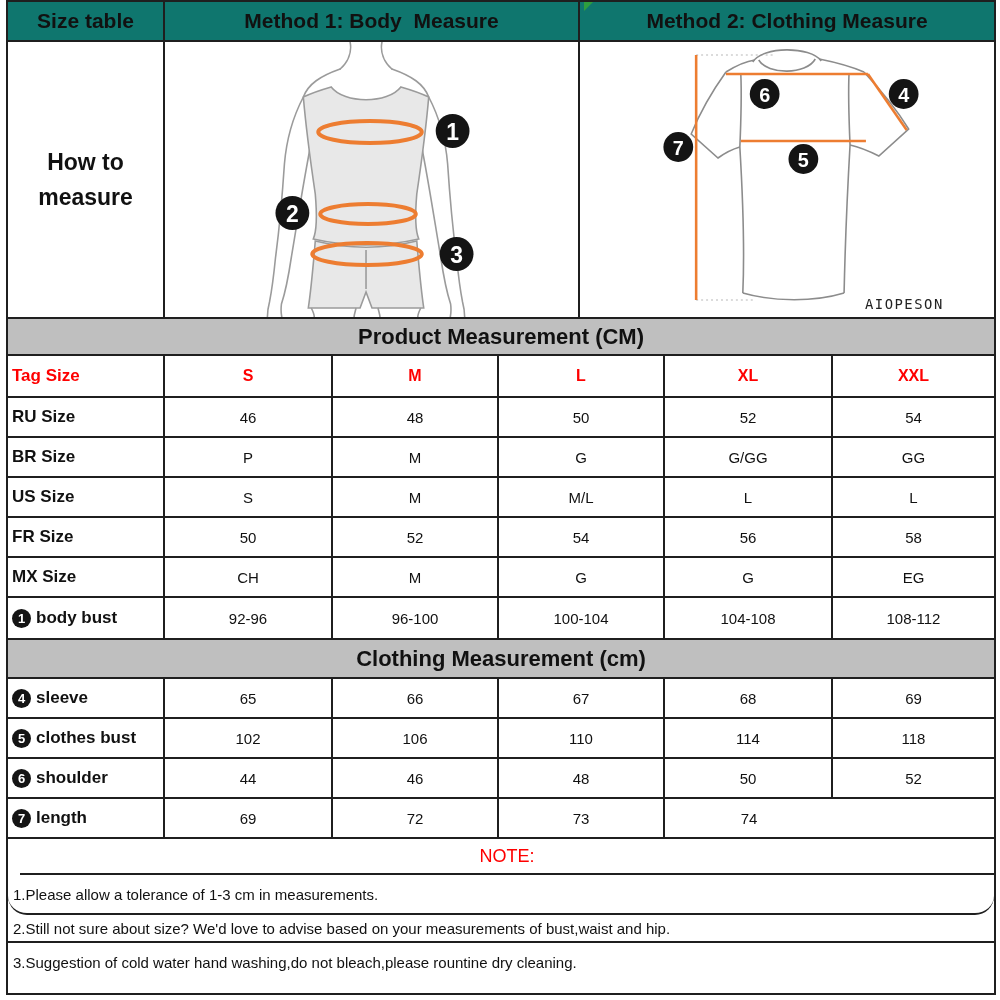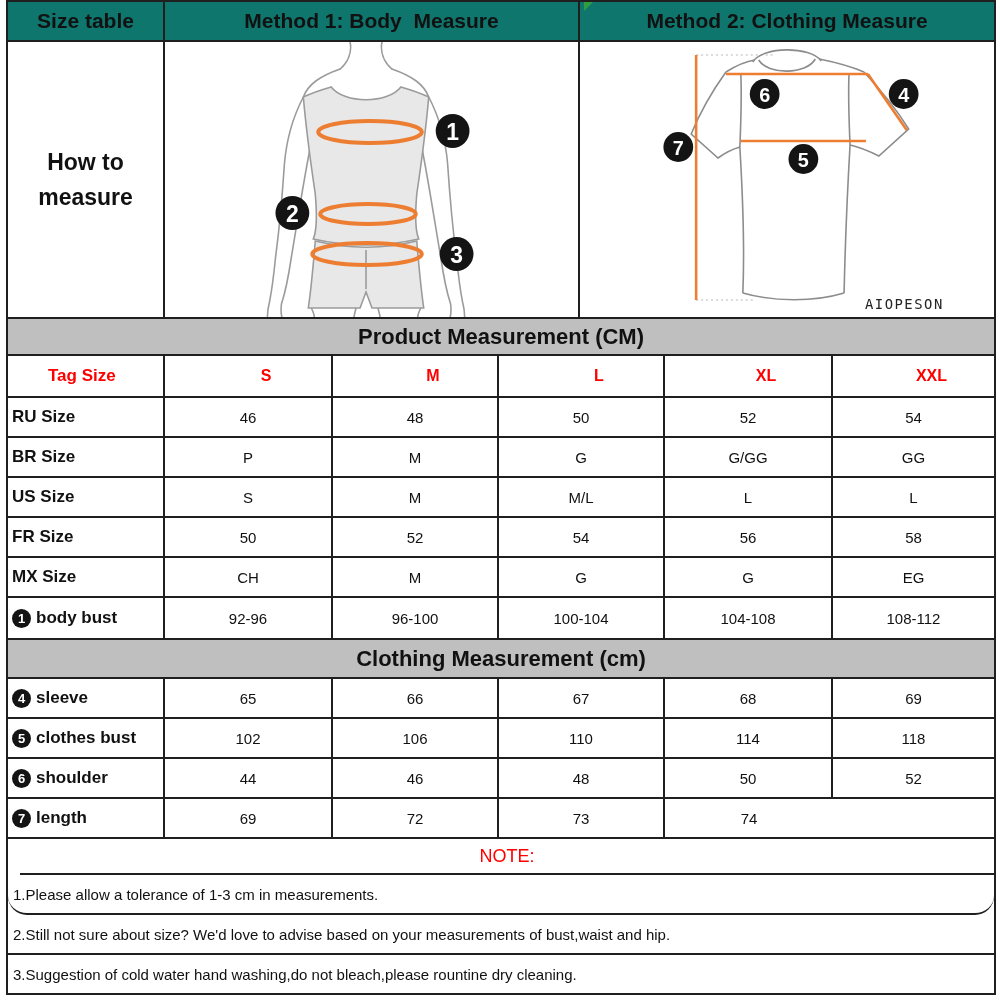--- a/index.html
+++ b/index.html
@@ -10,21 +10,21 @@
   .cols-hdr{grid-template-columns:157px 415px 1fr;}
   .cols-tbl{grid-template-columns:157px 168px 166px 166px 168px 1fr;}
   .cell{box-sizing:border-box;border-right:2px solid #1f1f1f;display:flex;align-items:center;justify-content:center;overflow:hidden;}
   .cell:last-child{border-right:none;}
   .grayhdr{background:#0f766e;font-weight:bold;font-size:21px;}
   .section{background:#bfbfbf;font-weight:bold;font-size:22px;display:flex;align-items:center;justify-content:center;box-sizing:border-box;border-bottom:2px solid #1f1f1f;}
   .pre{white-space:pre;}
   .howto{font-size:23px;font-weight:bold;text-align:center;line-height:1.5;}
   .label{justify-content:flex-start;padding-left:4px;font-size:17px;font-weight:bold;}
   .val{font-size:15px;}
-  .redhead{color:#fe0000;font-weight:bold;font-size:16px;margin-left:36px;}
+  .redhead{color:#fe0000;font-weight:bold;font-size:16px;}
   .numcircle{display:inline-flex;width:19px;height:19px;border-radius:50%;background:#141414;color:#fff;align-items:center;justify-content:center;font-size:13px;font-weight:bold;margin-right:5px;flex:0 0 auto;}
   .numcircle:empty{display:none;}
   .notetitle{display:flex;align-items:center;justify-content:center;color:#fe0000;font-size:18px;box-sizing:border-box;border-bottom:2px solid #1f1f1f;}
   .noteline{display:flex;align-items:center;padding-left:5px;font-size:15px;box-sizing:border-box;border-bottom:2px solid #1f1f1f;}
   .figcell{padding:0;}
   .figcell svg{display:block;width:100%;height:100%;}
   .flag{position:absolute;top:0;left:576px;width:0;height:0;border-top:9px solid #2e9e3e;border-right:9px solid transparent;}
 </style>
 </head>
 <body>
@@ -245,16 +245,16 @@
         <span>length</span>
       </div>
     <div class="cell val">69</div>
     <div class="cell val">72</div>
     <div class="cell val">73</div>
     <div class="cell val">74</div>
   </div>
 
   <div class="notetitle" style="height:36px;margin-left:12px;">NOTE:</div>
   <div class="noteline" style="height:40px;border-radius:19px;">1.Please allow a tolerance of 1-3 cm in measurements.</div>
-  <div class="noteline" style="height:40px;">2.Still not sure about size? We'd love to advise based on your measurements of bust,waist and hip.</div>
+  <div class="noteline" style="height:28px;">2.Still not sure about size? We'd love to advise based on your measurements of bust,waist and hip.</div>
   <div class="noteline" style="height:38px;border-bottom:none;border-radius:18px;">3.Suggestion of cold water hand washing,do not bleach,please rountine dry cleaning.</div>
 
 </div>
 
 </body></html>

